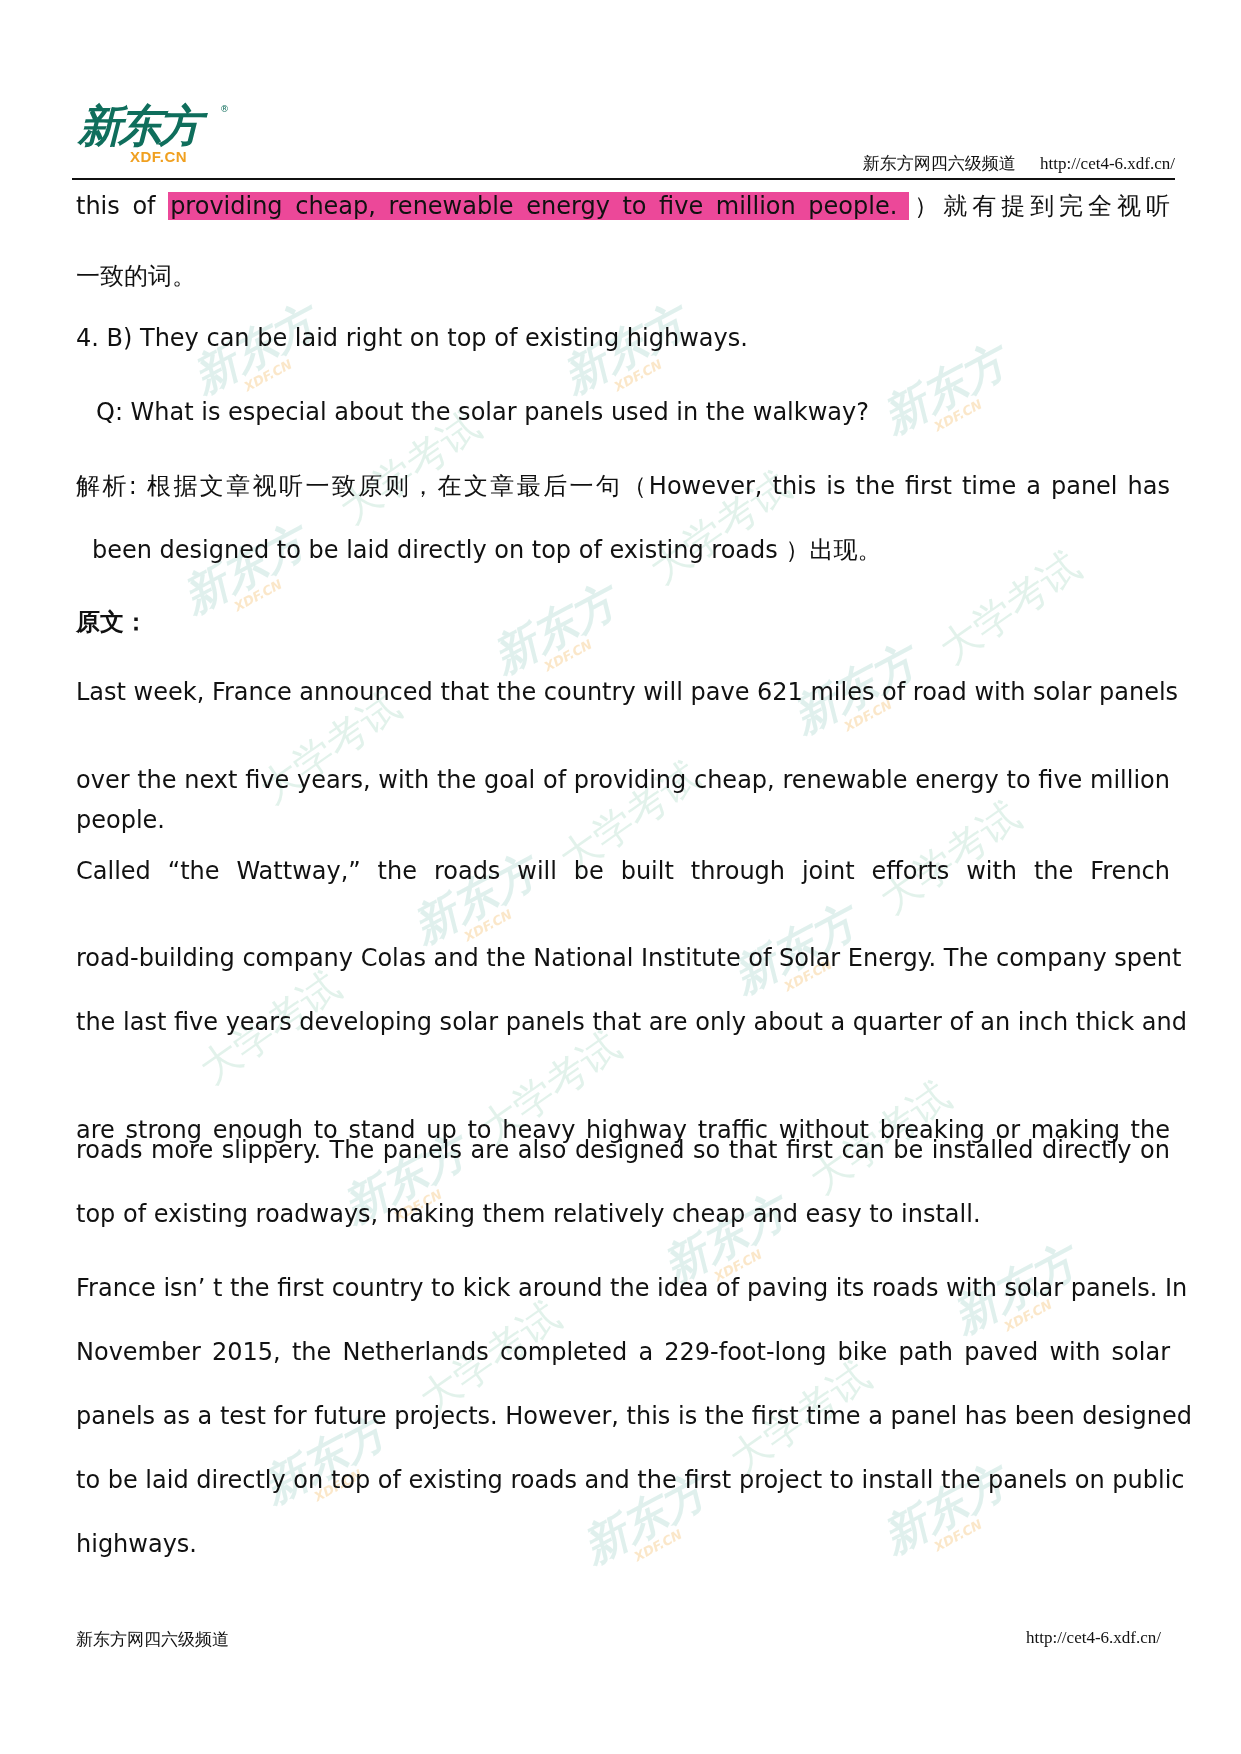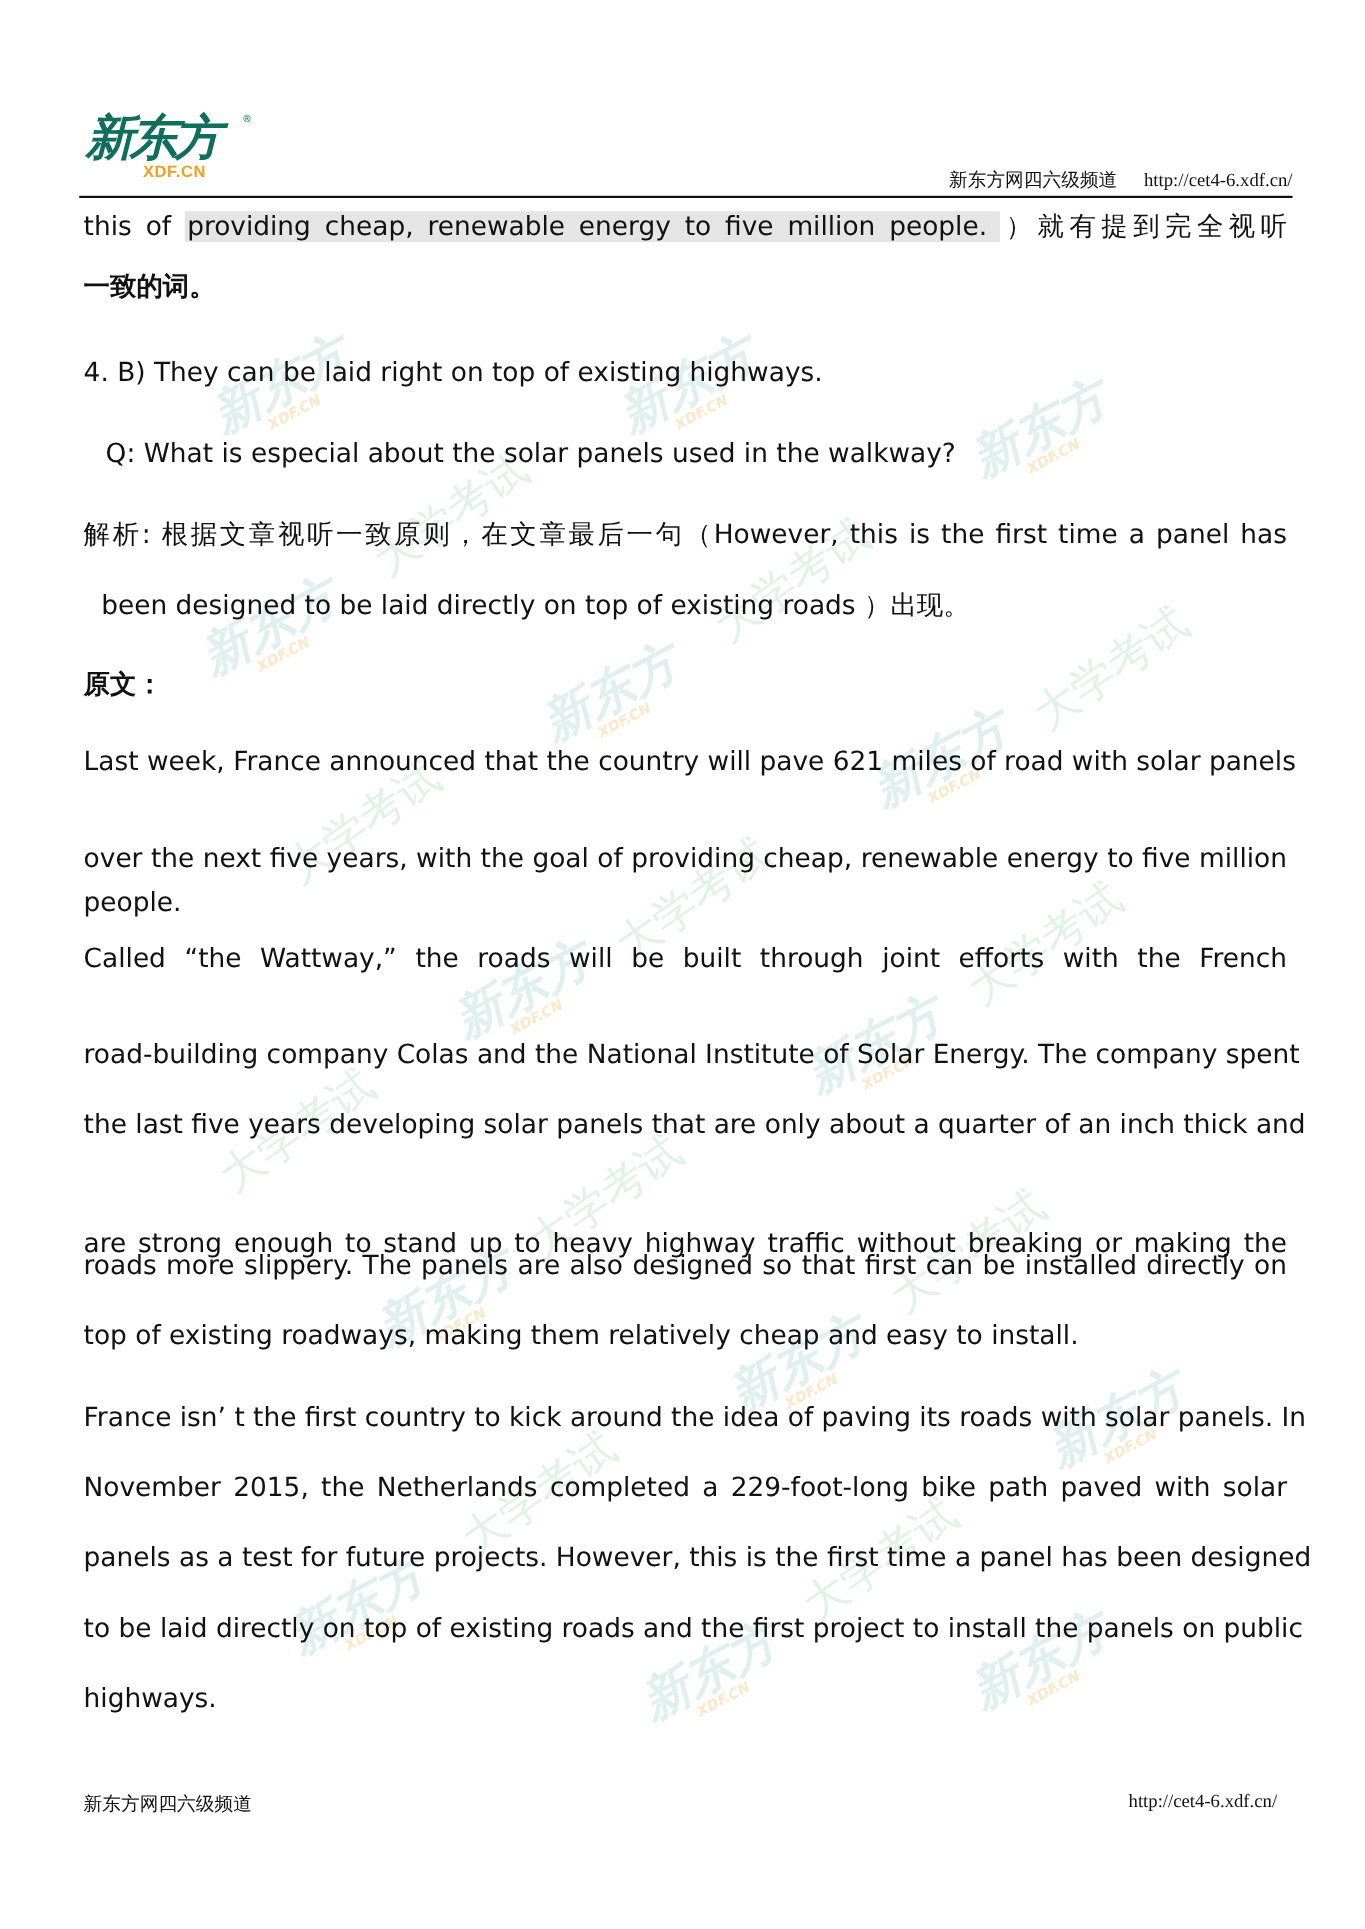--- a/index.html
+++ b/index.html
@@ -11,21 +11,21 @@
     .logo .en { position:absolute; left:52px; top:44px; font-family:"Liberation Sans", sans-serif;
                 font-weight:bold; font-size:15px; color:#f0a020; letter-spacing:0.5px; }
     .logo .reg { position:absolute; left:142px; top:0px; font-size:9px; color:#0f6e5c; }
     .header-right { position:absolute; right:66px; top:152px; font-family:"Liberation Serif", serif;
                     font-size:17px; color:#111; white-space:nowrap; }
     .header-right .url { margin-left:20px; }
     .header-rule { position:absolute; left:72px; right:66px; top:178px; height:2px; background:#111; }
     .body { position:absolute; left:76px; width:1094px; top:180px; }
     .line { position:absolute; left:0; width:1094px; font-size:24px; line-height:28px; white-space:nowrap; }
     .just { text-align:justify; text-align-last:justify; }
-    .hl { background:#e5e5e5; padding:0 12px 0 2px; }
+    .hl { background:#ec4899; padding:0 12px 0 2px; }
     .bold { font-weight:bold; }
     .footer-left { position:absolute; left:76px; top:1628px; font-family:"Liberation Serif", serif; font-size:17px; }
     .footer-right { position:absolute; right:80px; top:1628px; font-family:"Liberation Serif", serif; font-size:17px; }
     .wm { position:absolute; font-weight:bold; font-size:44px; color:rgba(60,160,140,0.16);
           transform:rotate(-28deg); white-space:nowrap; pointer-events:none; font-style:italic; }
     .wm small { font-size:13px; color:rgba(240,160,40,0.25); display:block; margin-left:40px; margin-top:-8px; }
     .wm2 { position:absolute; font-size:40px; color:rgba(60,170,120,0.15);
            transform:rotate(-35deg); white-space:nowrap; pointer-events:none; }
   </style>
 </head>
@@ -65,21 +65,21 @@
 <div class="header-right">
   <span>新东方网四六级频道</span>
   <span class="url">http://cet4-6.xdf.cn/</span>
 </div>
 <div class="header-rule"></div>
 
 <div class="body">
   <div class="line just" style="top:12px;">
     <span>this of </span><span class="hl">providing cheap, renewable energy to five million people.</span><span>）就有提到完全视听</span>
   </div>
-  <div class="line" style="top:66px;font-weight:bold;">一致的词。</div>
+  <div class="line" style="top:82px;">一致的词。</div>
 
   <div class="line" style="top:144px;">4. B) They can be laid right on top of existing highways.</div>
   <div class="line" style="top:218px;left:20px;">Q: What is especial about the solar panels used in the walkway?</div>
   <div class="line just" style="top:292px;">解析: 根据文章视听一致原则，在文章最后一句（However, this is the first time a panel has</div>
   <div class="line" style="top:356px;margin-left:16px;">been designed to be laid directly on top of existing roads  ）出现。</div>
 
   <div class="line bold" style="top:428px;">原文：</div>
 
   <div class="line just" style="top:498px;">Last week, France announced that the country will pave 621 miles of road with solar panels</div>
   <div class="line just" style="top:562px;margin-top:24px;">over the next five years, with the goal of providing cheap, renewable energy to five million</div>

